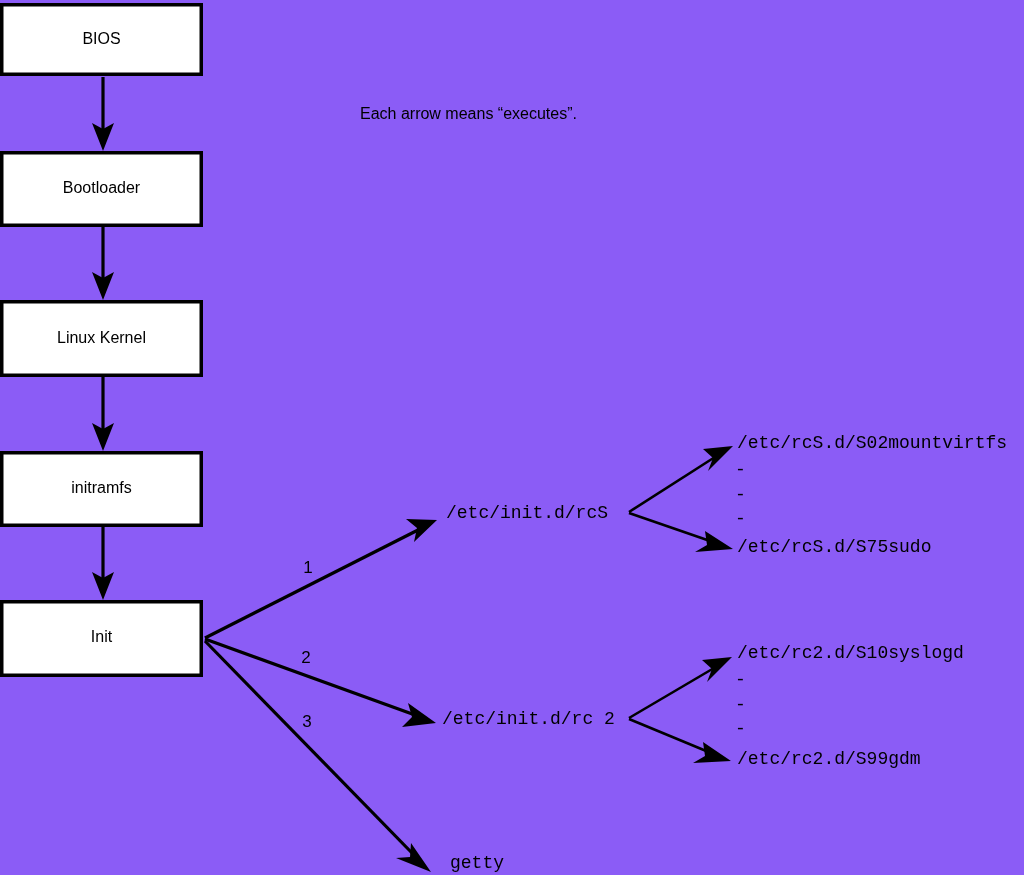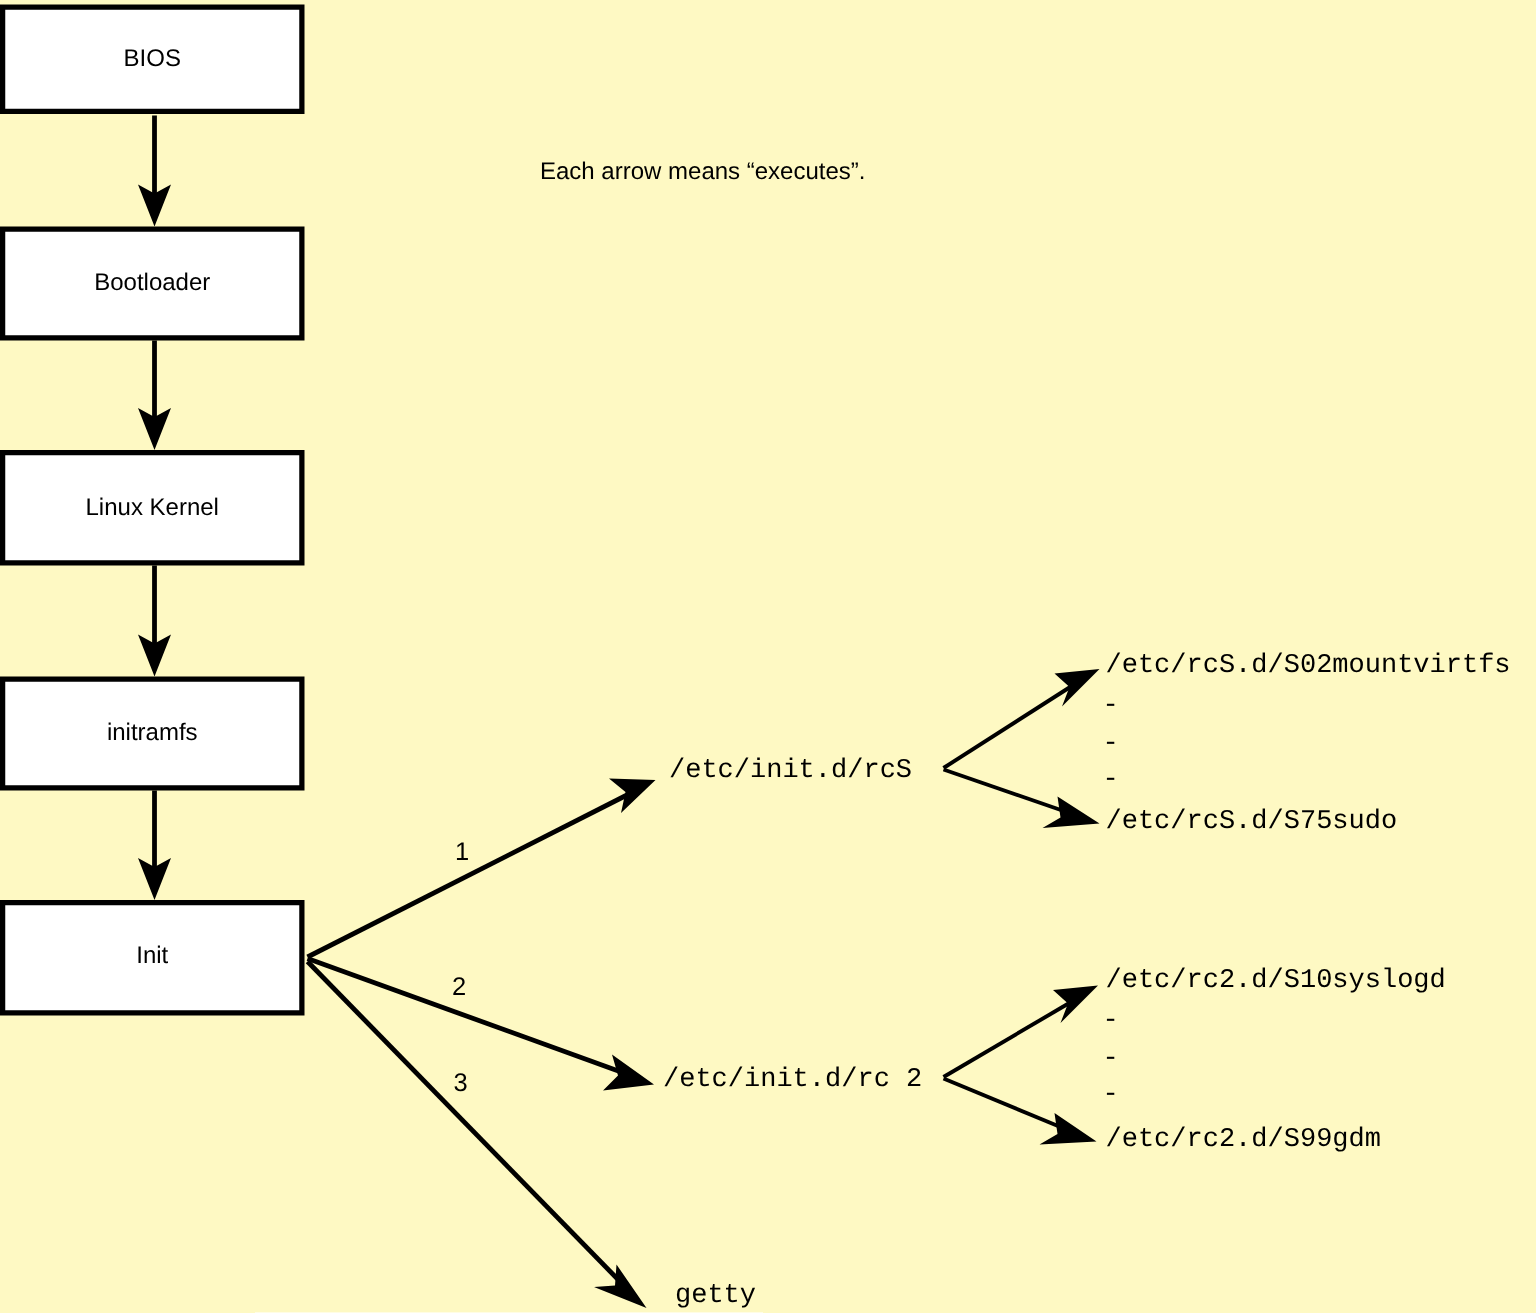--- a/index.html
+++ b/index.html
@@ -4,21 +4,21 @@
 <style>
   html, body {
     margin: 0;
     padding: 0;
     background: #ffffff;
   }
   #canvas {
     position: relative;
     width: 1024px;
     height: 875px;
-    background: #fef9c3;
+    background: #8b5cf6;
     overflow: hidden;
     font-family: "Liberation Sans", sans-serif;
   }
   #diagram-svg {
     position: absolute;
     left: 0;
     top: 0;
     width: 1024px;
     height: 875px;
   }

